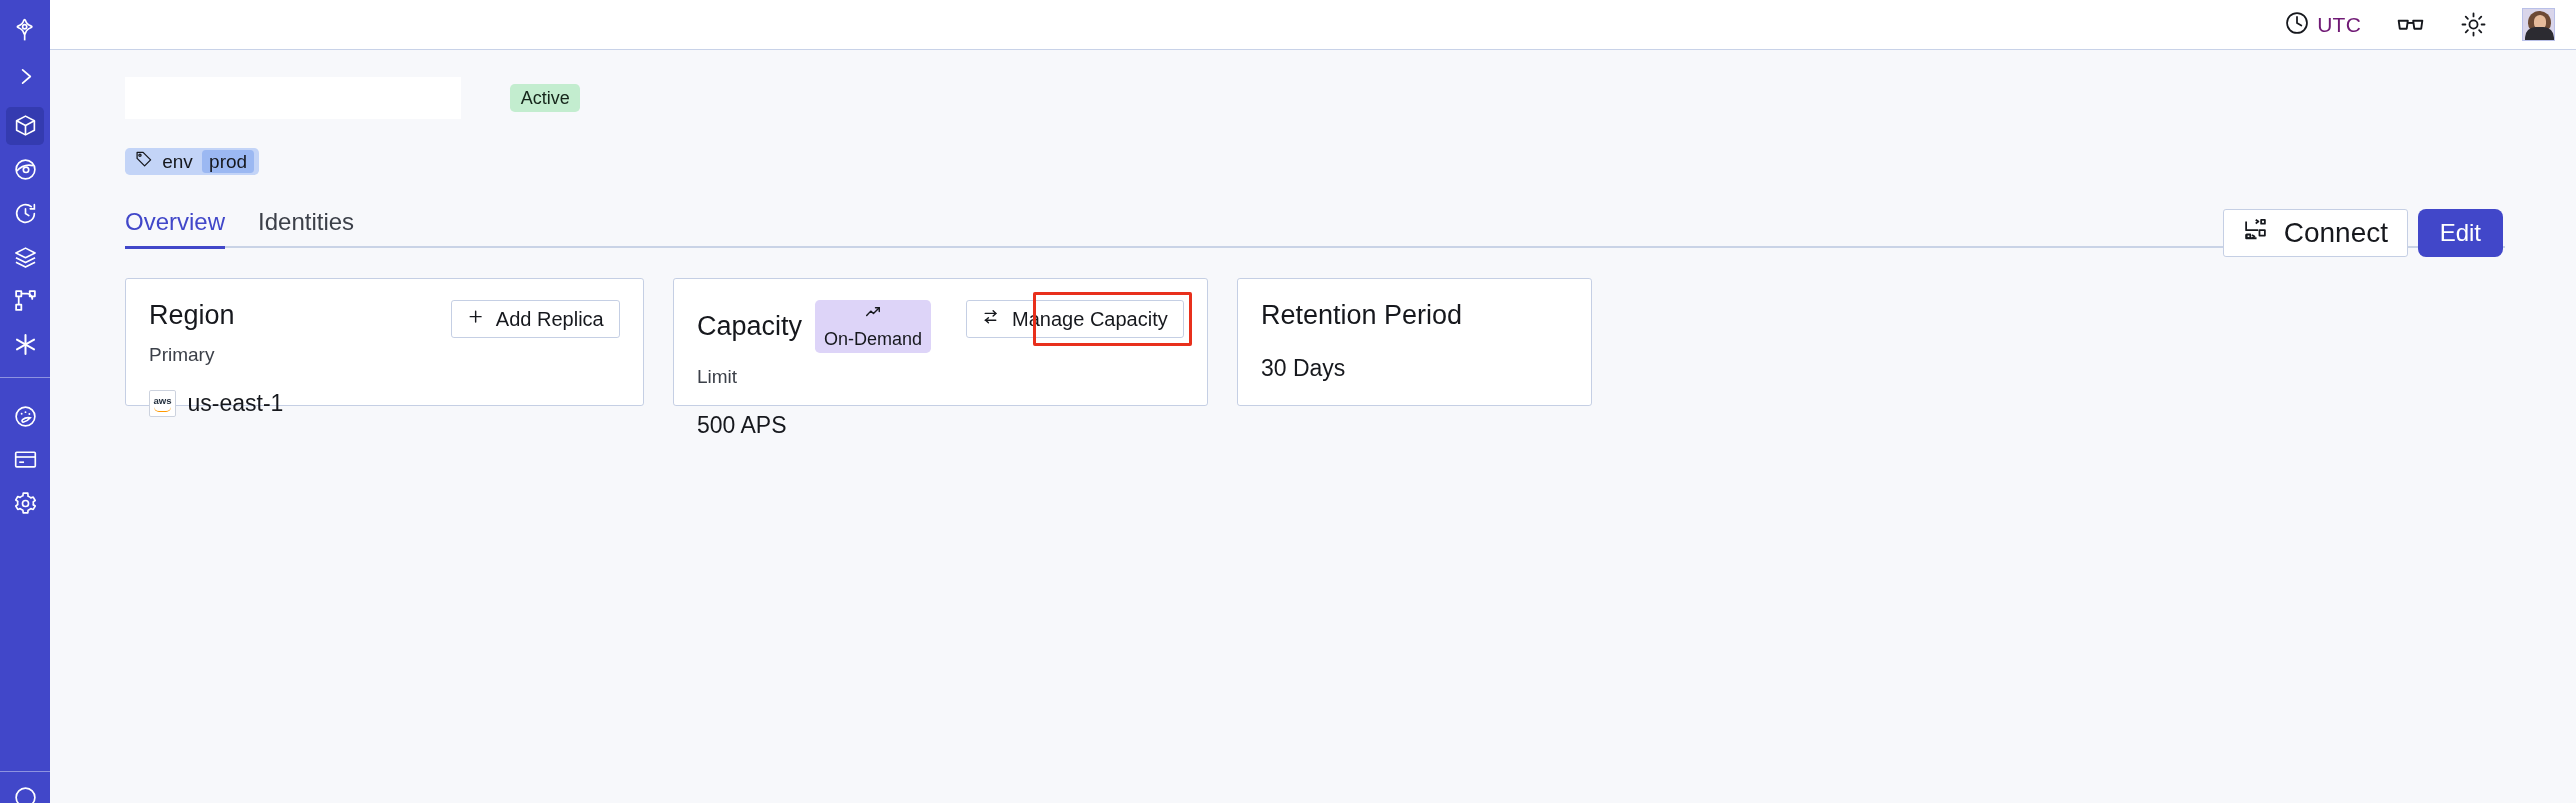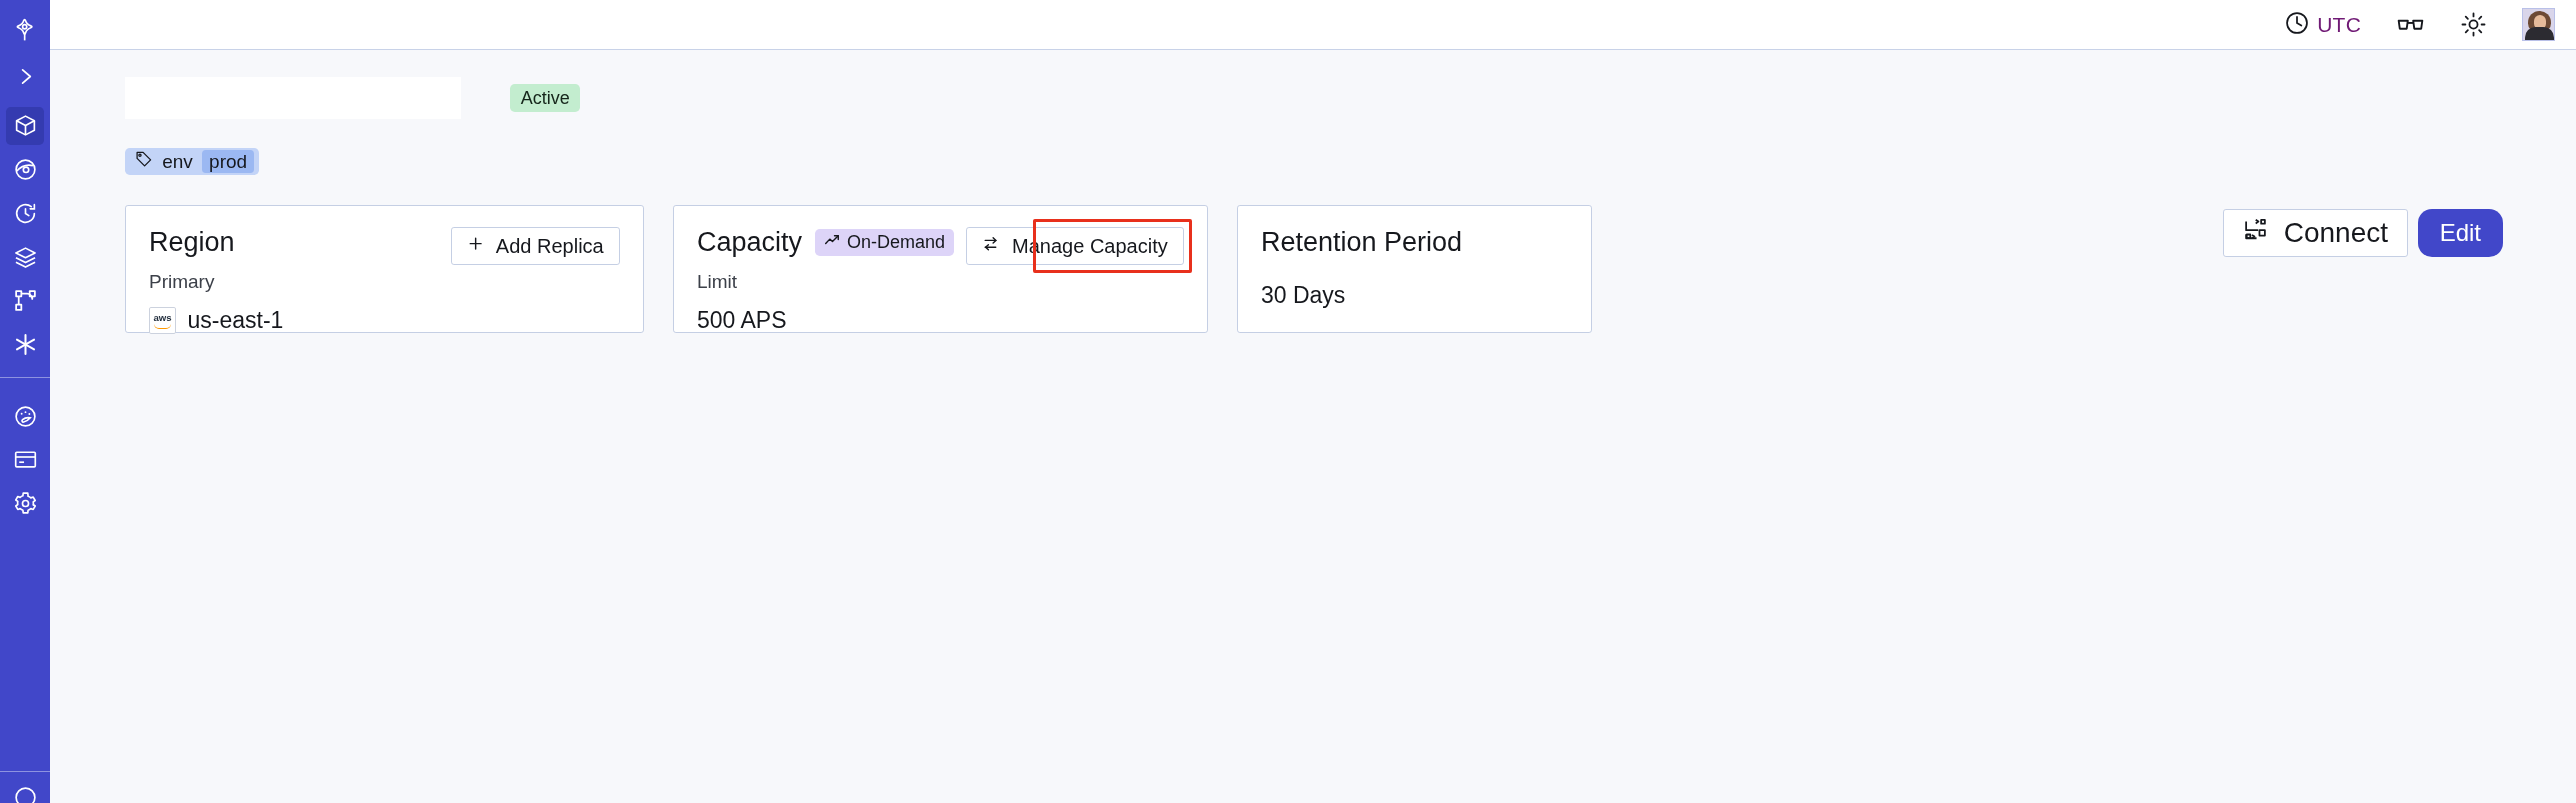--- a/index.html
+++ b/index.html
@@ -103,21 +103,21 @@
   }
   .btn-connect {
     display: flex; align-items: center; gap: 15.3px;
     background: #ffffff; border: 1px solid #c5cfe4;
     border-radius: 2.9px;
     height: 48px; padding: 0 19px;
     font-size: 28px; color: #16181d;
   }
   .btn-edit {
     background: #4147c9; color: #ffffff;
-    border: none; border-radius: 14px;
+    border: none; border-radius: 8px;
     height: 48px; padding: 0 22px;
     font-size: 24px; display: flex; align-items: center;
   }
 
   .tag-row { margin-top: 29px; display: flex; }
   .tag-chip {
     display: inline-flex; align-items: center; gap: 9.6px;
     background: #c3d4f7; border-radius: 4.8px;
     height: 27px; padding: 0 4.8px 0 9.6px;
     font-size: 19px; color: #16181d;
@@ -157,24 +157,24 @@
   }
   .card.region   { width: 519px; }
   .card.capacity { width: 535px; }
   .card.retention{ width: 355px; }
   .card-title-row { display: flex; align-items: center; gap: 13.4px; }
   .card-title { font-size: 27px; color: #16181d; font-weight: 400; }
   .badge-ondemand {
     display: inline-flex; align-items: center; gap: 6.7px;
     background: #ddd4f8; color: #16181d;
     font-size: 18px; padding: 3.8px 8.6px 4.8px;
-    border-radius: 4.8px; line-height: 1;
+    border-radius: 4.8px; line-height: 1; flex-direction: column;
   }
   .card-sub { font-size: 19px; color: #3c4049; margin-top: 13.4px; }
-  .card-val { font-size: 23px; color: #16181d; margin-top: 14px; display: flex; align-items: center; gap: 11.5px; }
+  .card-val { font-size: 23px; color: #16181d; margin-top: 24px; display: flex; align-items: center; gap: 11.5px; }
   .aws-badge {
     width: 27px; height: 27px; border: 1px solid #ccd2de;
     background: #fff; border-radius: 1.9px;
     display: inline-flex; flex-direction: column;
     align-items: center; justify-content: center;
     flex: 0 0 27px;
   }
   .aws-badge .aws-txt { font-size: 9.6px; font-weight: bold; color: #232f3e; line-height: 1; }
   .aws-badge .aws-swoosh {
     width: 16.3px; height: 4.8px; margin-top: 1px;
@@ -367,20 +367,24 @@
             <svg width="18" height="18" viewBox="0 0 24 24" fill="none" stroke="#16181d" stroke-width="1.7" stroke-linejoin="round">
               <path d="M2.8 11.2V3.2h8l10 10-8 8z"></path>
               <circle cx="6.6" cy="6.9" r="1.5"></circle>
             </svg>
           </span>
           <span>env</span>
           <span class="tag-val">prod</span>
         </span>
       </div>
 
+      <div class="tabs">
+        <div class="tab active">Overview</div>
+        <div class="tab">Identities</div>
+      </div>
 
       <div class="cards">
 
         <section class="card region">
           <div class="card-title-row">
             <h2 class="card-title">Region</h2>
           </div>
           <button class="card-btn">
             <span>
               <svg width="17.3" height="17.3" viewBox="0 0 24 24" fill="none" stroke="#16181d" stroke-width="2" stroke-linecap="round">

